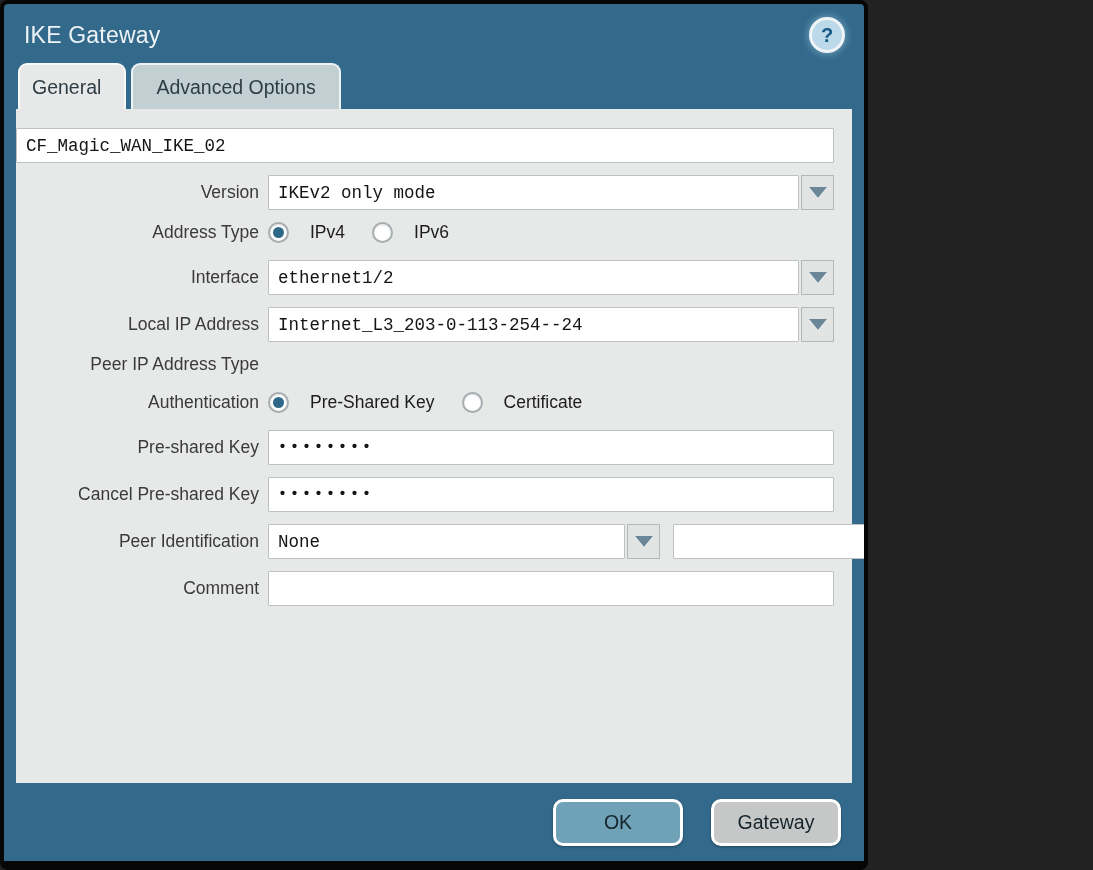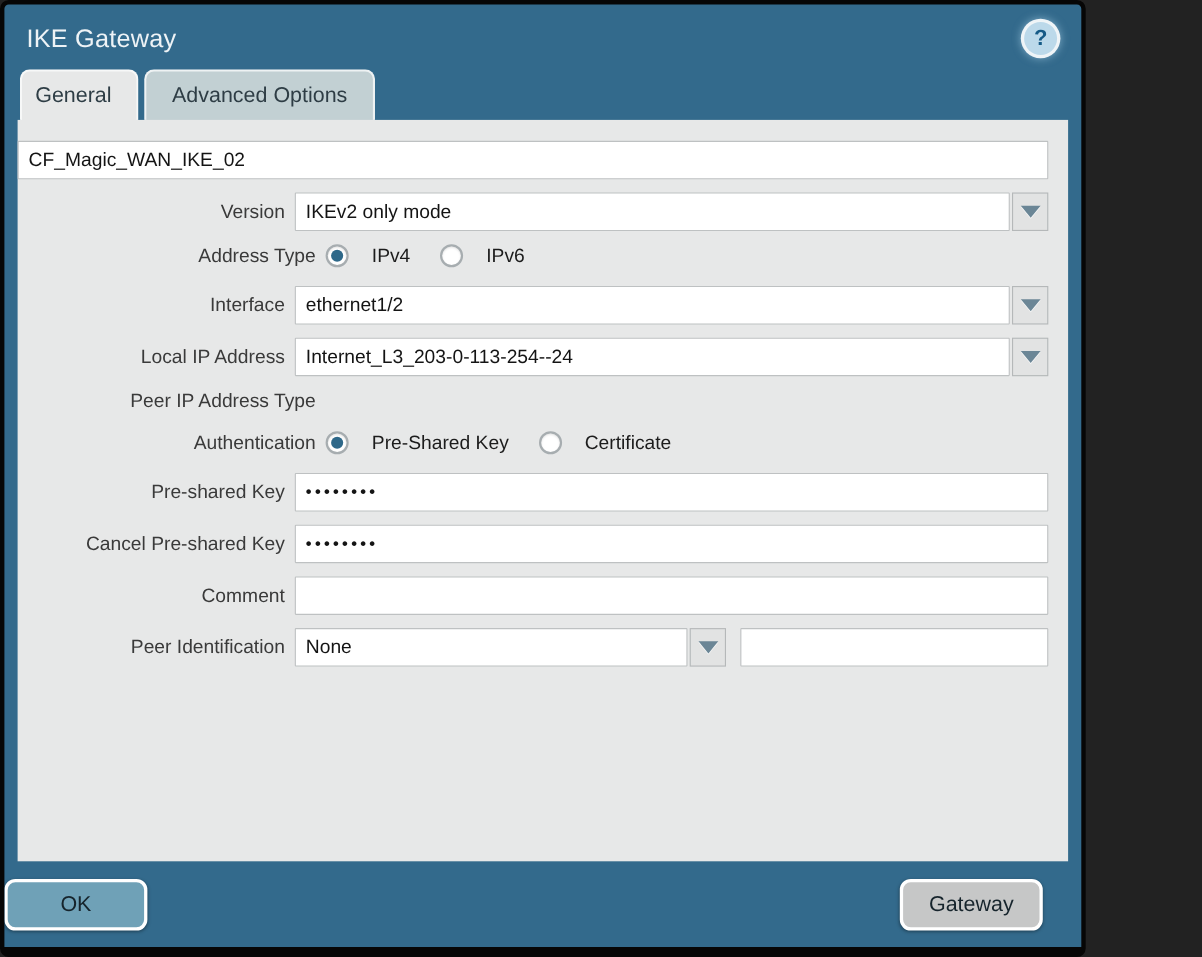--- a/index.html
+++ b/index.html
@@ -1,21 +1,21 @@
 <!DOCTYPE html>
 <html><head>
 <meta charset="utf-8">
 <style>
   * { margin:0; padding:0; box-sizing:border-box; }
   html,body { background:#222; }
   body { font-family:"Liberation Sans", sans-serif; }
 
   .dialog {
     position:relative;
-    width:987px; height:870px;
+    width:868px; height:870px;
     background:#336a8c;
     border:4px solid #060606;
     border-bottom-width:9px;
     border-radius:8px;
     display:flex; flex-direction:column;
     overflow:hidden;
   }
 
   
   .titlebar {
@@ -52,32 +52,32 @@
   .tab.inactive { background:#c2d0d3; }
 
   
   .panel {
     flex:1; margin:0 12px; background:#e7e8e8;
     padding:19px 18px 10px 0;
     position:relative; z-index:1;
   }
 
   .row { display:flex; align-items:center; margin-bottom:12px; }
-  .row.radio-row { margin-top:3px; margin-bottom:17px;margin-left:28px; }
+  .row.radio-row { margin-top:3px; margin-bottom:17px; }
   .lbl {
     flex:none; width:243px; text-align:right; margin-right:9px;
     font-size:17.5px; color:#3a3a3a;
   }
   .field { flex:1; display:flex; align-items:center; }
 
   input.txt {
     flex:1; height:35px; min-width:0;
     border:1px solid #bec1c2; background:#fff;
     padding:0 9px; font-size:17.5px; color:#141414;
-    font-family:Liberation Sans, sans-serif;
+    font-family:Liberation Mono, monospace;
     border-radius:1px;
   }
   input.pw { font-size:15px; font-weight:bold; letter-spacing:3px; }
 
   .dd-btn {
     flex:none; width:33px; height:35px; margin-left:2px;
     background:#e2e3e3; border:1px solid #b5b8b9;
     display:flex; align-items:center; justify-content:center;
     cursor:pointer;
   }
@@ -99,22 +99,22 @@
   }
   .radio.checked::after {
     content:''; position:absolute; left:3px; top:3px; right:3px; bottom:3px;
     border-radius:50%; background:#2e6889;
   }
   .radio-opt .opt-label { margin-left:9px; font-size:17.5px; color:#1c1c1c; }
 
   
   .footer {
     flex:none; height:78px;
-    display:flex; align-items:center; justify-content:space-between;
-    padding-right:35px; gap:15px;
+    display:flex; align-items:center; justify-content:flex-end;
+    padding-right:23px; gap:28px;
   }
   .btn {
     width:130px; height:47px; border-radius:10px;
     border:3px solid #fff; font-size:19.5px; color:#16242c;
     font-family:"Liberation Sans", sans-serif; cursor:pointer;
     box-shadow:0 1px 3px rgba(0,0,0,.35);
   }
   .btn-ok { background:#6fa1b7; }
   .btn-cancel { background:#c6c7c7; }
 </style>
@@ -213,41 +213,41 @@
 
     <div class="row">
       <div class="lbl">Cancel Pre-shared Key</div>
       <div class="field">
         <input class="txt pw" type="text" value="••••••••" style="">
       </div>
     </div>
 
 
     <div class="row">
-      <div class="lbl">Comment</div>
-      <div class="field">
-        <input class="txt" type="text" value="" style="">
-      </div>
-    </div>
-
-    <div class="row">
       <div class="lbl">Peer Identification</div>
       <div class="field">
         <span class="field-left">
           <input class="txt" type="text" value="None" style="">
           <span class="dd-btn">
               <span class="dd-arrow"></span>
             </span>
         </span>
         <span class="field-right">
           <input class="txt" type="text" value="" style="">
         </span>
       </div>
     </div>
 
+    <div class="row">
+      <div class="lbl">Comment</div>
+      <div class="field">
+        <input class="txt" type="text" value="" style="">
+      </div>
+    </div>
+
   </div>
 
   <div class="footer">
     <button class="btn btn-ok">OK</button>
     <button class="btn btn-cancel">Gateway</button>
   </div>
 
 </div>
 
 </body></html>

